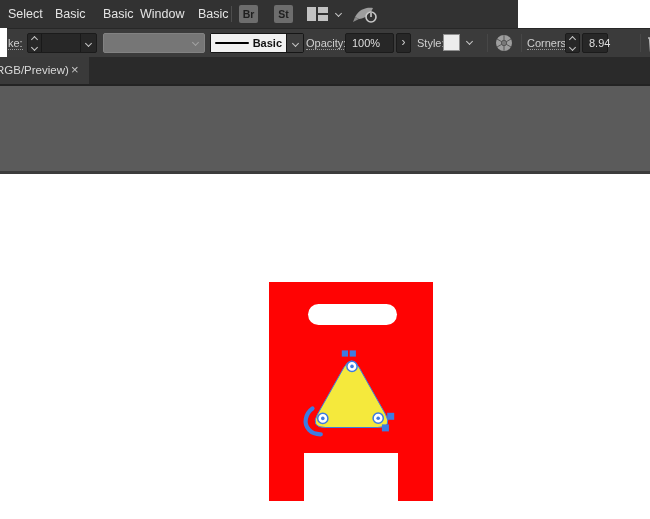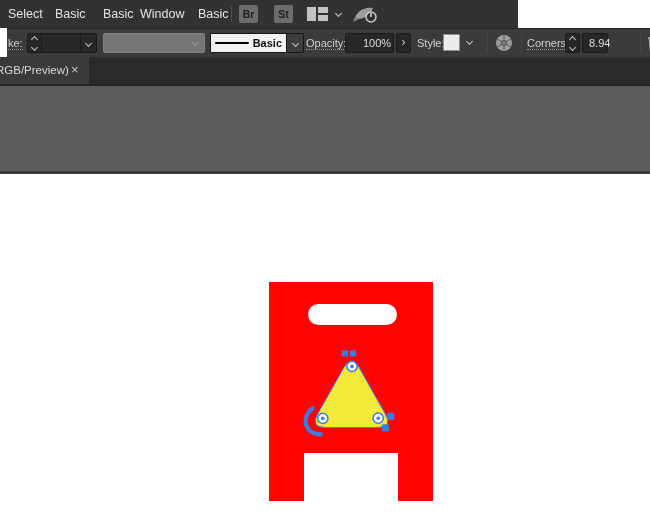--- a/index.html
+++ b/index.html
@@ -35,21 +35,21 @@
                  border:1px solid #828282; border-radius:2px; }
   #varwidth-dd .chev { border-color:#a2a2a2; position:absolute; right:6px; top:6px; }
 
   #brush-combo { left:203px; width:94px; display:flex; background:none; border:1px solid #161616; }
   #brush-combo .preview { width:75px; background:#f1f1f1; display:flex; align-items:center; padding:0 4px; }
   #brush-combo .line { width:42px; height:2.5px; background:#000; border-radius:1px; margin-right:4px; }
   #brush-combo .bname { font-size:11px; color:#111; font-weight:bold; }
   #brush-combo .dd { width:17px; background:#3d3d3d; border-left:1px solid #161616;
                      display:flex; align-items:center; justify-content:center; }
 
-  #opacity-field { left:338px; width:49px; line-height:18px; padding-left:17px; }
+  #opacity-field { left:338px; width:49px; line-height:18px; padding-left:6px; }
   #opacity-more  { left:389px; width:15px; text-align:center; line-height:17px; color:#cccccc; font-size:12px; }
 
   #style-swatch { position:absolute; left:436px; top:5px; width:17px; height:17px; background:#ececec;
                   border:1px solid #8f8f8f; }
   #style-chev { position:absolute; left:460px; top:10px; }
 
   #corners-stepper { left:558px; width:15px; }
   #corners-field { left:575px; width:26px; line-height:18px; padding-left:6px; }
 
   

